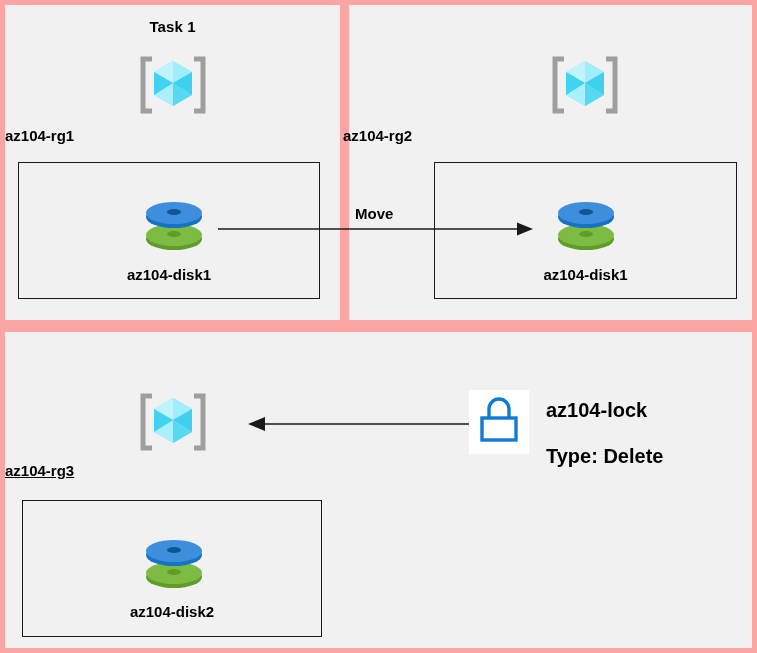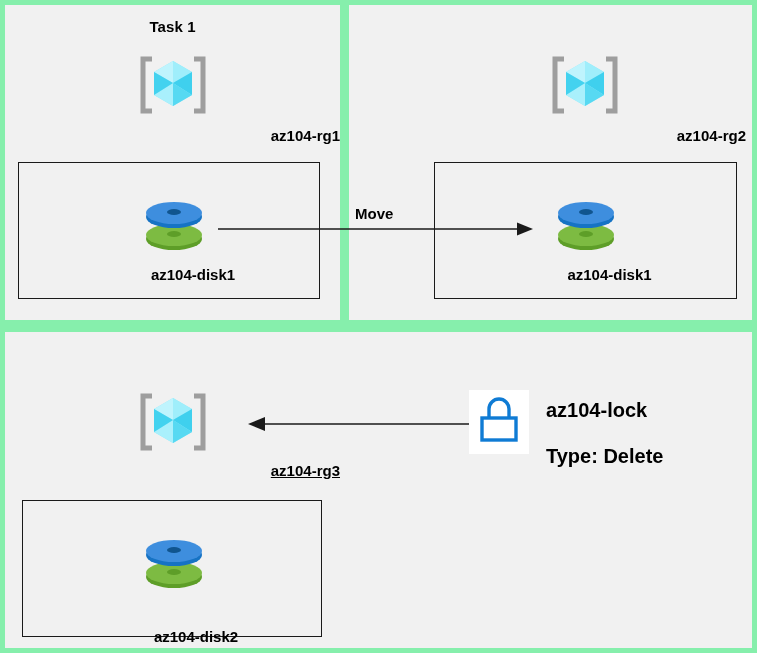--- a/index.html
+++ b/index.html
@@ -8,21 +8,21 @@
     padding: 0;
     background: #ffffff;
   }
   body {
     font-family: "Liberation Sans", sans-serif;
   }
   #canvas {
     position: relative;
     width: 757px;
     height: 653px;
-    background: #86efac;
+    background: #fca5a5;
     overflow: hidden;
   }
   .panel {
     position: absolute;
     background: #f1f1f1;
   }
   #panel-task1 { left: 5px;   top: 5px;   width: 335px; height: 315px; }
   #panel-task2 { left: 349px; top: 5px;   width: 403px; height: 315px; }
   #panel-task3 { left: 5px;   top: 332px; width: 747px; height: 316px; }
 
@@ -33,31 +33,30 @@
     color: #000000;
     text-align: center;
     white-space: nowrap;
     letter-spacing: 0.1px;
   }
   .rg-label {
     position: absolute;
     font-size: 15px;
     font-weight: bold;
     color: #000000;
-    text-align: right;
+    text-align: left;
     white-space: nowrap;
   }
   .disk-label {
     position: absolute;
     font-size: 15px;
     font-weight: bold;
     color: #000000;
     text-align: center;
     white-space: nowrap;
-    padding-left: 24px;
   }
   .inner-box {
     position: absolute;
     border: 1.6px solid #1a1a1a;
     background: transparent;
     box-sizing: border-box;
   }
   .rg-icon {
     position: absolute;
     width: 70px;
@@ -191,21 +190,21 @@
 
   <svg class="disk-icon" style="left:142px; top:537px;" viewBox="0 0 64 56">
     <ellipse cx="32" cy="40" rx="28" ry="11" fill="#5E9E28"></ellipse>
     <ellipse cx="32" cy="36" rx="28" ry="11" fill="#7DBB42"></ellipse>
     <ellipse cx="32" cy="35" rx="7" ry="3" fill="#5E9E28"></ellipse>
     <ellipse cx="32" cy="18" rx="28" ry="11" fill="#1673C4"></ellipse>
     <ellipse cx="32" cy="14" rx="28" ry="11" fill="#3E8EDE"></ellipse>
     <ellipse cx="32" cy="13" rx="7" ry="3" fill="#10558F"></ellipse>
   </svg>
 
-  <div class="disk-label" style="left:22px; top:628px; width:300px;">az104-disk2</div>
+  <div class="disk-label" style="left:22px; top:603px; width:300px;">az104-disk2</div>
 
   <svg class="arrow-svg" style="left:246px; top:413px; width:226px; height:22px;" viewBox="0 0 226 22">
     <line x1="226" y1="11" x2="17" y2="11" stroke="#1a1a1a" stroke-width="1.6"></line>
     <polygon points="2,11 19,4 19,18" fill="#1a1a1a"></polygon>
   </svg>
 
   <div class="lock-tile" style="left:469px; top:390px; width:60px; height:64px;"></div>
 
   <svg class="lock-icon" style="left:476px; top:396px;" viewBox="0 0 46 48">
     <path d="M13 22 L13 13 A10 10 0 0 1 33 13 L33 22" fill="none" stroke="#0F7BD4" stroke-width="3.4"></path>

